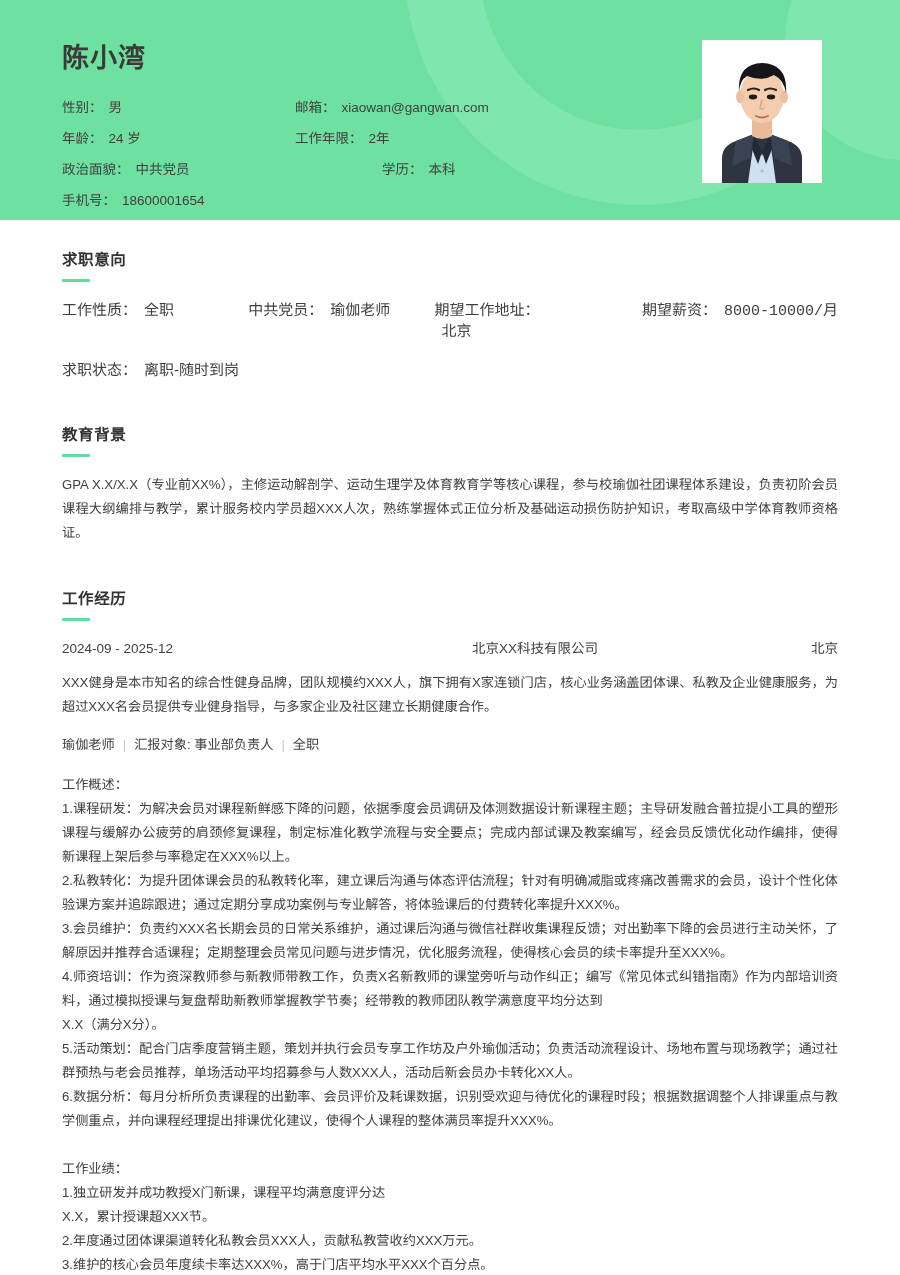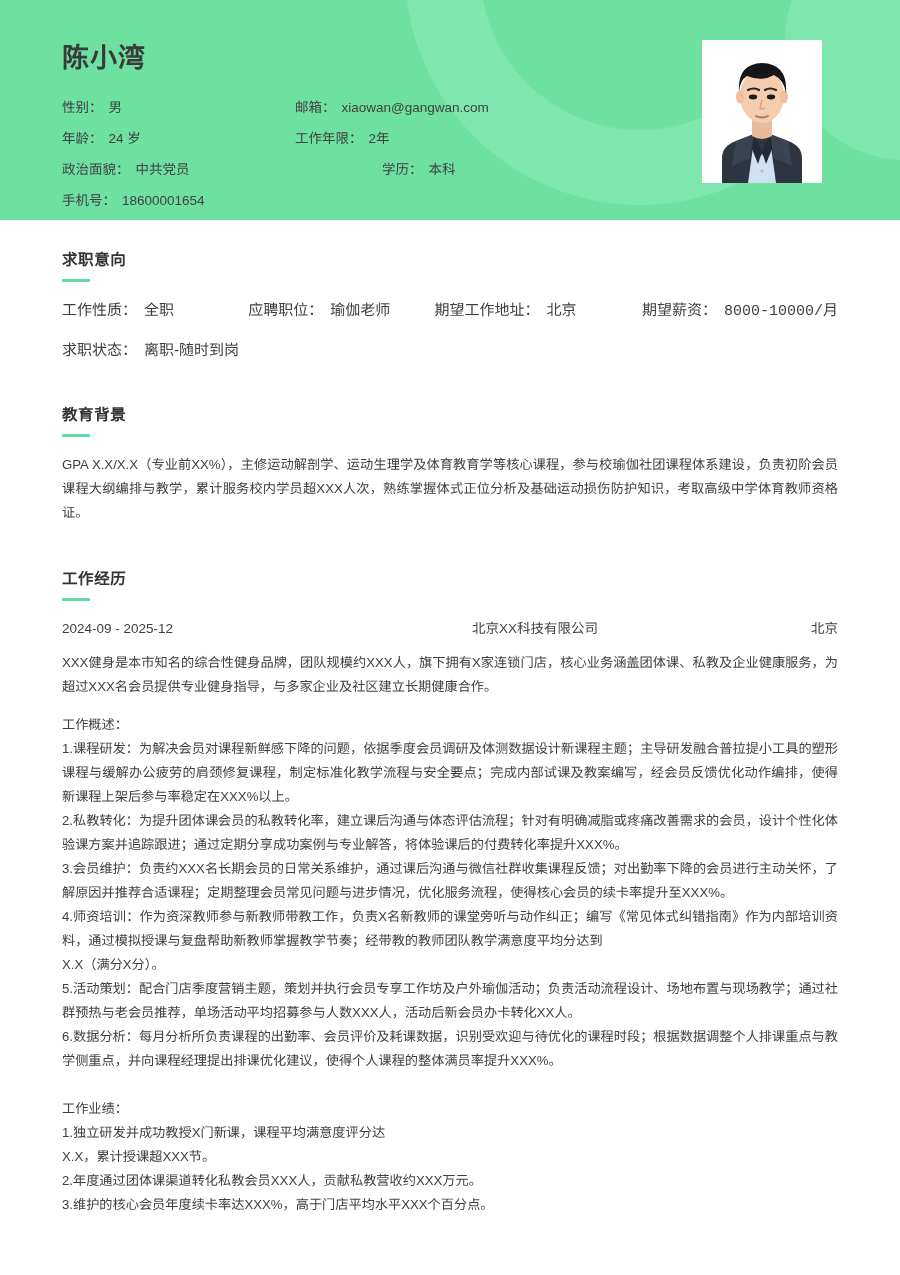--- a/index.html
+++ b/index.html
@@ -127,21 +127,21 @@
   .intent-row {
     display: flex;
     align-items: baseline;
     margin-bottom: 18px;
     font-size: 15px;
     color: #3f3f3f;
   }
   .intent-cell { display: flex; align-items: baseline; white-space: nowrap; }
   .ic-1 { width: 193px; }
   .ic-2 { width: 193px; }
-  .ic-3 { width: 215px; }
+  .ic-3 { width: 215px; flex-direction: column; }
   .ic-4 { flex: 1; display: flex; justify-content: flex-end; font-family: Liberation Mono, monospace; }
   .intent-label { color: #3f3f3f; }
   .intent-value { color: #3f3f3f; padding-left: 7px; }
 
   
   .entry-row {
     display: flex;
     align-items: baseline;
     font-size: 13.5px;
     color: #3f3f3f;
@@ -296,21 +296,21 @@
     <div class="section">
       <div class="section-title">求职意向</div>
       <div class="section-rule"></div>
 
       <div class="intent-row">
         <div class="intent-cell ic-1">
           <span class="intent-label">工作性质：</span>
           <span class="intent-value">全职</span>
         </div>
         <div class="intent-cell ic-2">
-          <span class="intent-label">应聘职位：</span>
+          <span class="intent-label">中共党员：</span>
           <span class="intent-value">瑜伽老师</span>
         </div>
         <div class="intent-cell ic-3">
           <span class="intent-label">期望工作地址：</span>
           <span class="intent-value">北京</span>
         </div>
         <div class="intent-cell ic-4">
           <span class="intent-label">期望薪资：</span>
           <span class="intent-value">8000-10000/月</span>
         </div>
@@ -341,20 +341,23 @@
       <div class="section-rule"></div>
 
       <div class="entry-row">
         <div class="entry-left">2024-09 - 2025-12</div>
         <div class="entry-center">北京XX科技有限公司</div>
         <div class="entry-right">北京</div>
       </div>
 
       <div class="para">XXX健身是本市知名的综合性健身品牌，团队规模约XXX人，旗下拥有X家连锁门店，核心业务涵盖团体课、私教及企业健康服务，为超过XXX名会员提供专业健身指导，与多家企业及社区建立长期健康合作。</div>
 
+      <div class="role-line">
+        <span>瑜伽老师</span><span class="sep">|</span><span>汇报对象: 事业部负责人</span><span class="sep">|</span><span>全职</span>
+      </div>
 
       <div class="block-label">工作概述：</div>
 
       <div class="bullet">1.课程研发：为解决会员对课程新鲜感下降的问题，依据季度会员调研及体测数据设计新课程主题；主导研发融合普拉提小工具的塑形课程与缓解办公疲劳的肩颈修复课程，制定标准化教学流程与安全要点；完成内部试课及教案编写，经会员反馈优化动作编排，使得新课程上架后参与率稳定在XXX%以上。</div>
       <div class="bullet">2.私教转化：为提升团体课会员的私教转化率，建立课后沟通与体态评估流程；针对有明确减脂或疼痛改善需求的会员，设计个性化体验课方案并追踪跟进；通过定期分享成功案例与专业解答，将体验课后的付费转化率提升XXX%。</div>
       <div class="bullet">3.会员维护：负责约XXX名长期会员的日常关系维护，通过课后沟通与微信社群收集课程反馈；对出勤率下降的会员进行主动关怀，了解原因并推荐合适课程；定期整理会员常见问题与进步情况，优化服务流程，使得核心会员的续卡率提升至XXX%。</div>
       <div class="bullet">4.师资培训：作为资深教师参与新教师带教工作，负责X名新教师的课堂旁听与动作纠正；编写《常见体式纠错指南》作为内部培训资料，通过模拟授课与复盘帮助新教师掌握教学节奏；经带教的教师团队教学满意度平均分达到</div>
       <div class="bullet">X.X（满分X分）。</div>
       <div class="bullet">5.活动策划：配合门店季度营销主题，策划并执行会员专享工作坊及户外瑜伽活动；负责活动流程设计、场地布置与现场教学；通过社群预热与老会员推荐，单场活动平均招募参与人数XXX人，活动后新会员办卡转化XX人。</div>
       <div class="bullet">6.数据分析：每月分析所负责课程的出勤率、会员评价及耗课数据，识别受欢迎与待优化的课程时段；根据数据调整个人排课重点与教学侧重点，并向课程经理提出排课优化建议，使得个人课程的整体满员率提升XXX%。</div>

